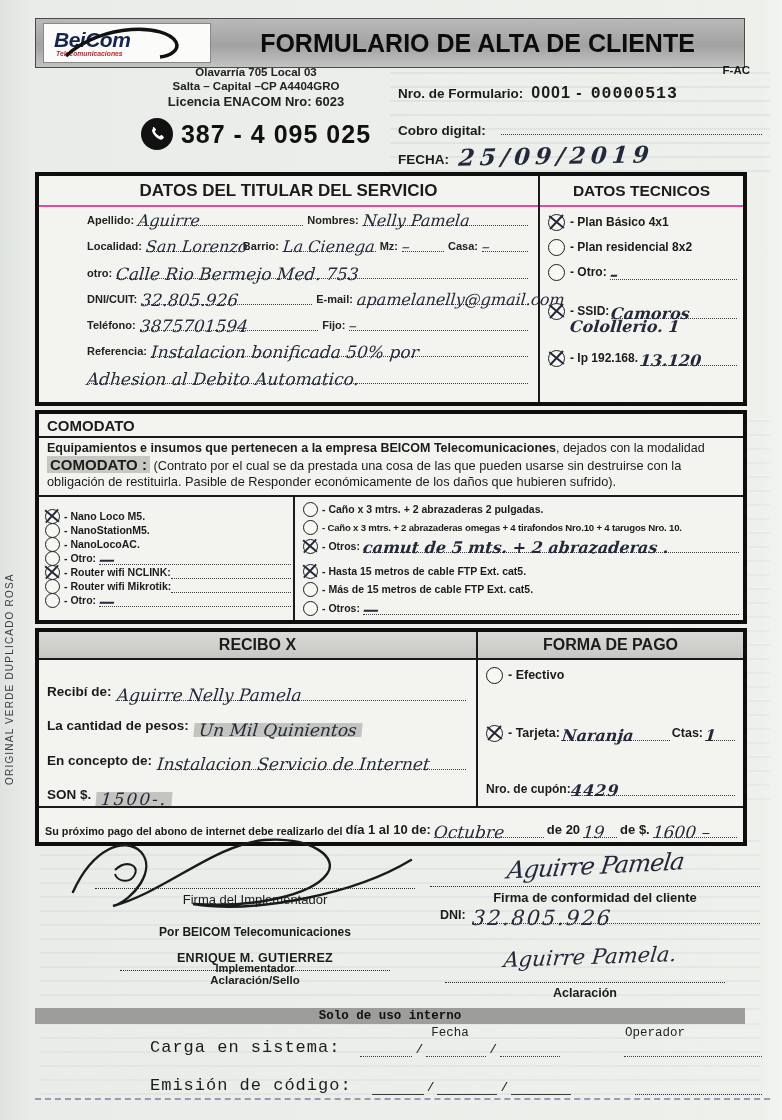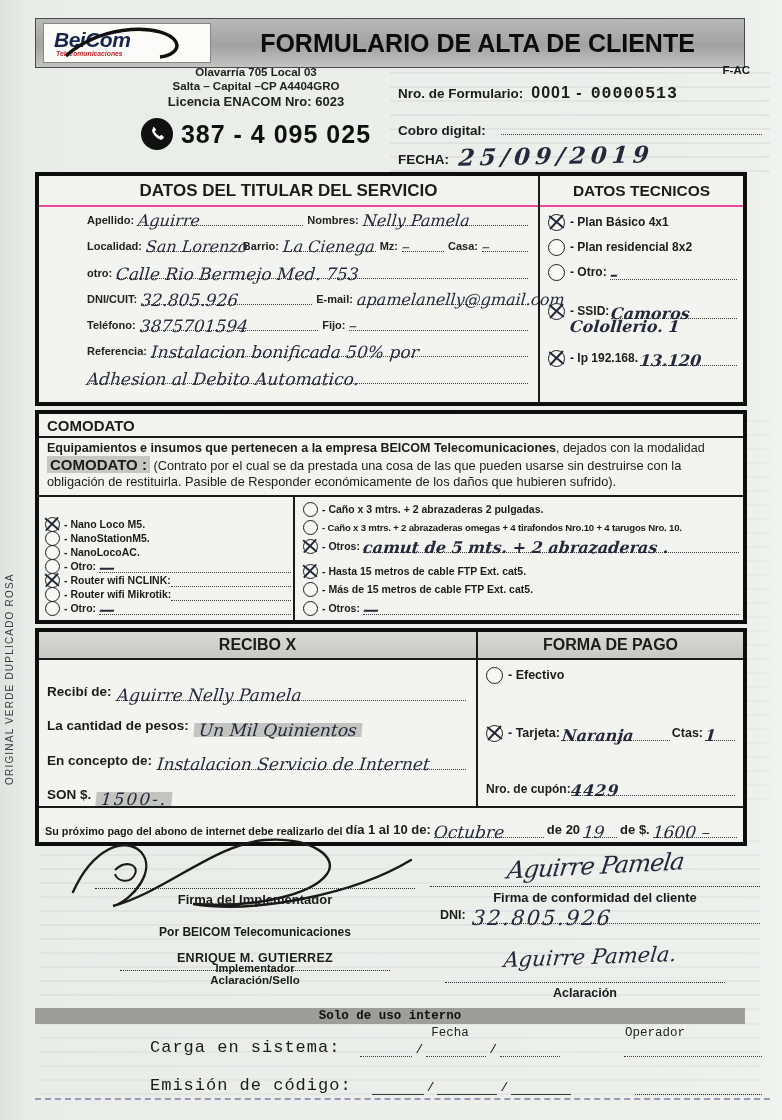--- a/index.html
+++ b/index.html
@@ -73,21 +73,21 @@
   .ssidval{font-size:16px;}
   .ipval{font-size:18px;margin-bottom:-4px;}
 
   
   .b2{left:35px;top:410px;width:712px;height:214px;display:flex;flex-direction:column;}
   .b2 .ctitle{font-size:15px;font-weight:bold;padding:3px 0 2px 8px;border-bottom:2px solid #1a1a1a;}
   .b2 .cintro{padding:3px 8px 4px 8px;border-bottom:2px solid #1a1a1a;font-size:12.5px;line-height:15.5px;}
   .ckey{font-size:15px;font-weight:bold;background:#c7c7c2;padding:0 3px;}
   .cdef{font-size:12.8px;}
   .b2 .lists{flex:1;display:flex;}
-  .b2 .listL{width:246px;border-right:2px solid #1a1a1a;padding:6px 2px 4px 6px;display:flex;flex-direction:column;justify-content:flex-end;}
+  .b2 .listL{width:246px;border-right:2px solid #1a1a1a;padding:6px 2px 4px 6px;display:flex;flex-direction:column;justify-content:center;}
   .b2 .listR{flex:1;padding:6px 4px 4px 8px;display:flex;flex-direction:column;justify-content:space-between;}
   .b2 .opt{font-size:10.5px;gap:4px;line-height:13px;font-weight:bold;}
   .b2 .circ{width:13px;height:13px;margin-top:-1px;}
   .b2 .opt.checked .circ::before,.b2 .opt.checked .circ::after{left:-3px;top:5px;width:18px;}
   .tiny{font-size:9.6px;letter-spacing:-0.2px;white-space:nowrap;}
   .dash{font-size:15px;margin-bottom:-2px;font-weight:bold;}
   .comval{font-size:15px;margin-top:-3px;}
 
   
   .b3{left:35px;top:628px;width:712px;height:218px;display:flex;flex-direction:column;}
@@ -108,21 +108,21 @@
   .pitems{flex:1;display:flex;flex-direction:column;padding:8px 8px 4px 8px;gap:16px;}
   .pitems .opt{font-size:12.5px;}
   .tarval{font-size:17px;margin-bottom:-4px;}
   .cuprow{display:flex;align-items:flex-end;font-size:12px;font-weight:bold;margin-top:auto;padding-bottom:6px;}
   .cupval{font-size:20px;margin-bottom:-2px;letter-spacing:1px;}
 
   
   .sigline{border-bottom:1.6px dotted #2a2a2a;}
   .sig-impl-svg{left:55px;top:830px;width:380px;height:86px;}
   .l-implline{left:95px;top:888px;width:320px;}
-  .t-impl{left:95px;top:892px;width:320px;text-align:center;font-size:13px;font-weight:bold;}
+  .t-impl{left:95px;top:892px;width:320px;text-align:center;font-size:13px;font-weight:normal;}
   .t-por{left:95px;top:925px;width:320px;text-align:center;font-size:12px;font-weight:bold;}
   .t-enr{left:95px;top:951px;width:320px;text-align:center;font-size:12.5px;font-weight:bold;letter-spacing:.3px;}
   .l-enrline{left:120px;top:970px;width:270px;}
   .t-implr{left:95px;top:962px;width:320px;text-align:center;font-size:11px;font-weight:bold;}
   .t-acls{left:95px;top:974px;width:320px;text-align:center;font-size:11.5px;font-weight:bold;}
   .sig-cli{left:430px;top:852px;width:330px;text-align:center;}
   .sig-cli .hand{font-size:24px;transform:skewX(-10deg) rotate(-3deg);letter-spacing:-1px;}
   .l-cliline{left:430px;top:886px;width:330px;}
   .t-cli{left:430px;top:890px;width:330px;text-align:center;font-size:13px;font-weight:bold;}
   .dnirow{left:440px;top:908px;width:320px;display:flex;align-items:flex-end;gap:6px;}

